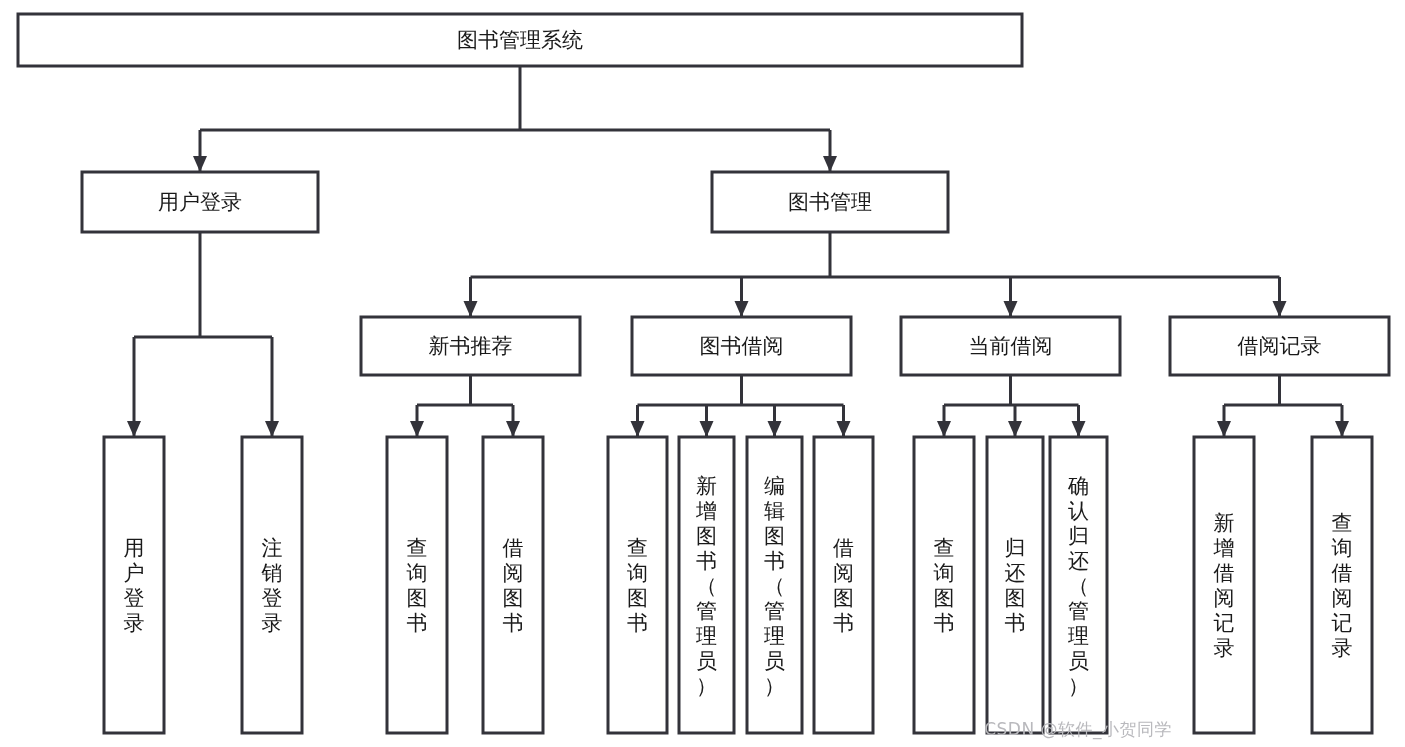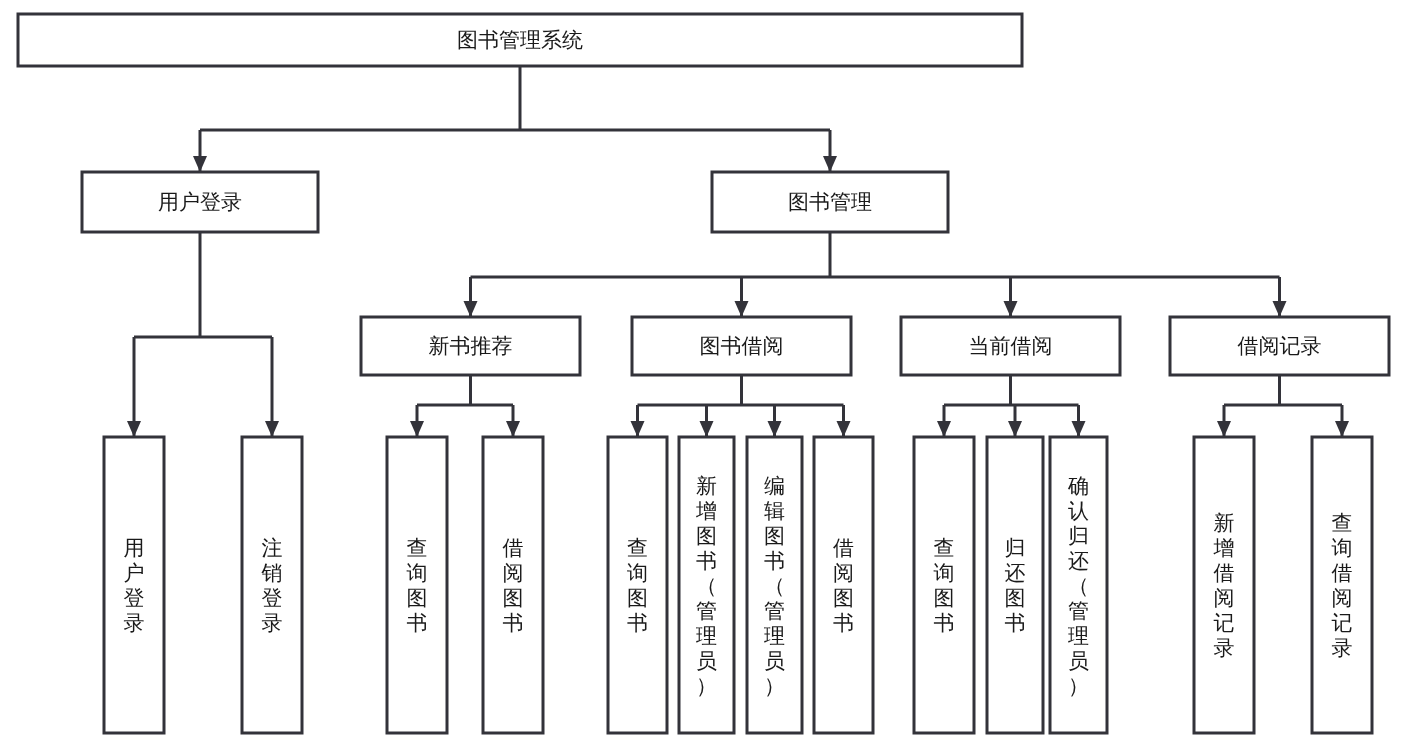--- a/index.html
+++ b/index.html
@@ -202,13 +202,14 @@
         <g>
           <rect x="1194" y="437" width="60" height="296" class="node-rect"></rect>
           <text x="1224" class="node-label-v"><tspan x="1224" y="530">新</tspan><tspan x="1224" y="555">增</tspan><tspan x="1224" y="580">借</tspan><tspan x="1224" y="605">阅</tspan><tspan x="1224" y="630">记</tspan><tspan x="1224" y="655">录</tspan></text>
         </g>
         <g>
           <rect x="1312" y="437" width="60" height="296" class="node-rect"></rect>
           <text x="1342" class="node-label-v"><tspan x="1342" y="530">查</tspan><tspan x="1342" y="555">询</tspan><tspan x="1342" y="580">借</tspan><tspan x="1342" y="605">阅</tspan><tspan x="1342" y="630">记</tspan><tspan x="1342" y="655">录</tspan></text>
         </g>
       </g>
   </svg>
+  <div class="watermark">CSDN @软件_小贺同学</div>
 </div>
 
 </body></html>

